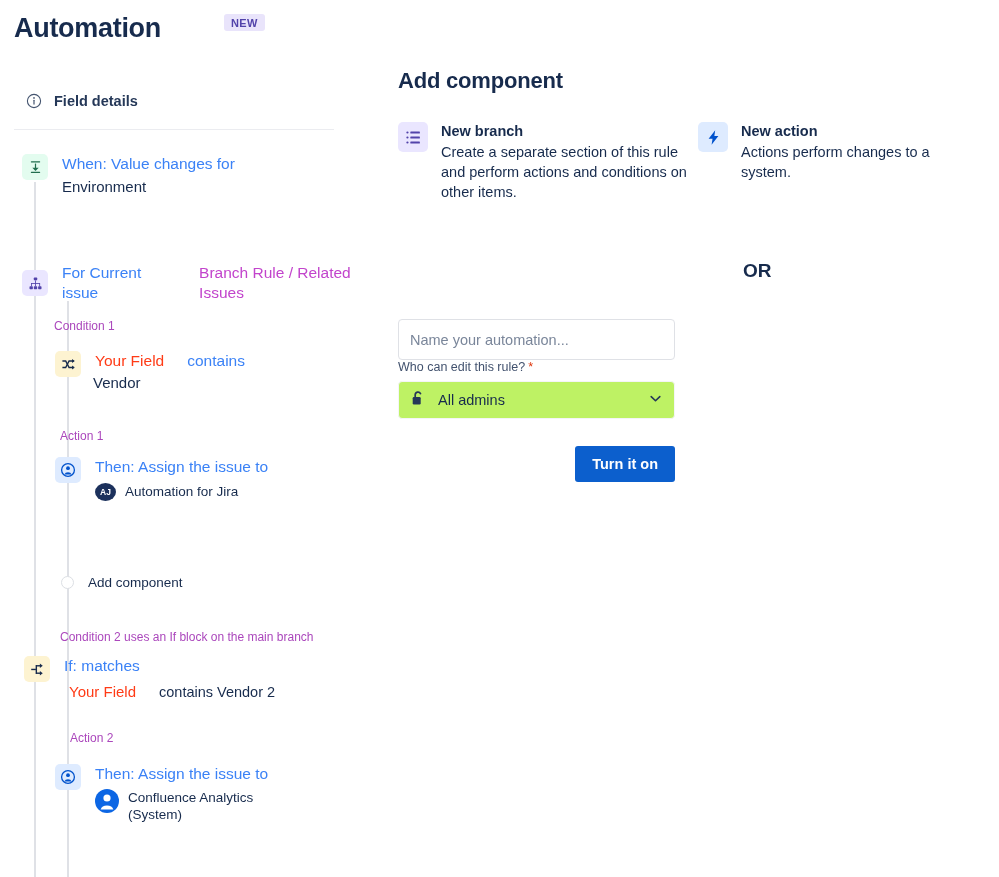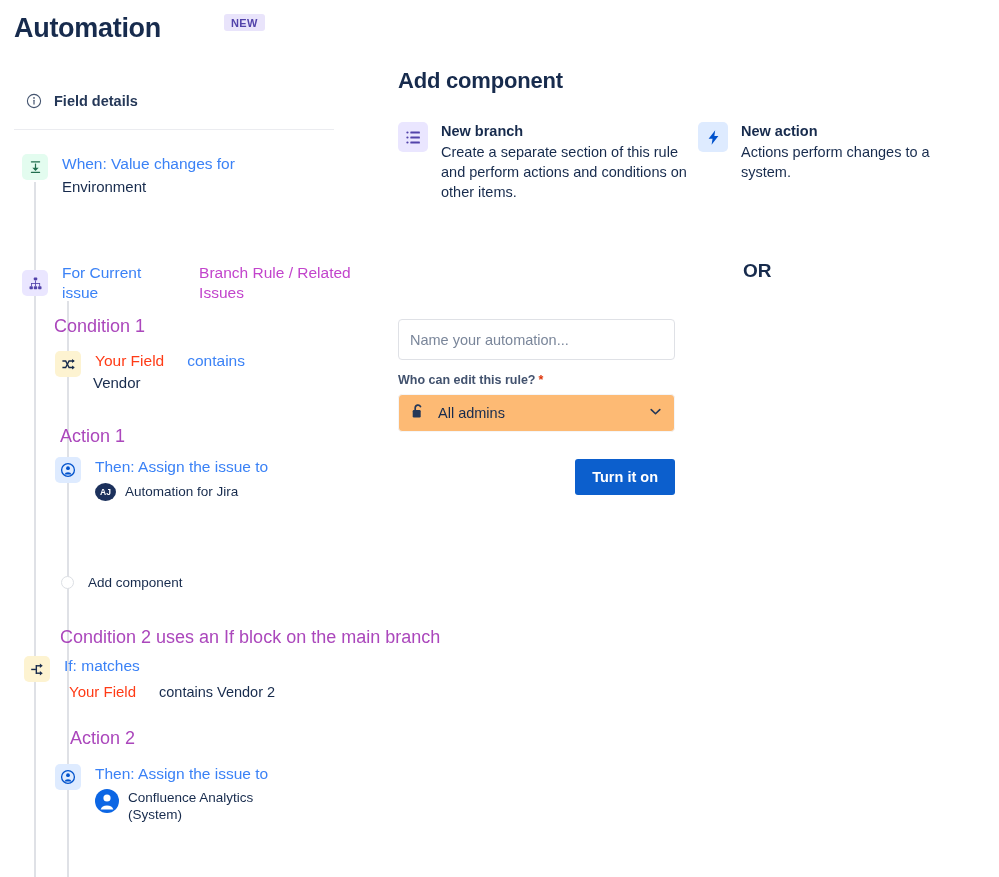--- a/index.html
+++ b/index.html
@@ -58,21 +58,21 @@
   .sq.green { background: #e3fcef; }
   .sq.purple { background: #eae6ff; }
   .sq.yellow { background: #fdf3d1; }
   .sq.blue { background: #deebff; }
 
   .node-text { margin-left: 14px; }
   .node-title { font-size: 15.5px; color: #3b82f6; line-height: 20px; }
   .node-sub { font-size: 15px; color: #172b4d; line-height: 19px; margin-top: 3px; }
 
   .tag-label {
-    position: absolute; color: #ab47bc; font-size: 18px; line-height: 18px;
+    position: absolute; color: #ab47bc; font-size: 12px; line-height: 18px;
     white-space: nowrap;
   }
   .branch-link {
     color: #c244cc; font-size: 15.5px; margin-left: 28px; line-height: 20px;
   }
   .field-red { color: #ff3b16; }
 
   .kv { display: flex; align-items: baseline; gap: 23px; }
 
   
@@ -123,26 +123,26 @@
 
   
   .form { position: absolute; left: 0; top: 251px; width: 277px; }
   .name-input {
     width: 277px; height: 41px; border: 1.5px solid #dfe1e6; border-radius: 4px;
     background: #fff; font-size: 14.5px; color: #172b4d; padding: 0 11px;
     font-family: "Liberation Sans", sans-serif; outline: none;
   }
   .name-input::placeholder { color: #7a869a; }
   .form-label {
-    margin-top: 13px; font-size: 12.5px; font-weight: 700; color: #42526e;
+    font-size: 12.5px; font-weight: 400; color: #42526e;
   }
   .req { color: #de350b; margin-left: 3px; }
   .select-box {
     margin-top: 7px; width: 277px; height: 38px;
-    background: #fdba74; border: 1.5px solid #f4f5f7; border-radius: 4px;
+    background: #bef264; border: 1.5px solid #f4f5f7; border-radius: 4px;
     display: flex; align-items: center; padding: 0 11px; gap: 12px;
     cursor: pointer;
   }
   .select-value { font-size: 14.5px; color: #172b4d; flex: 1; }
   .turn-on-wrap { margin-top: 27px; display: flex; justify-content: flex-end; width: 277px; }
   .turn-on {
     background: #0c5fcd; color: #fff; border: none; border-radius: 3px;
     font-size: 14.5px; font-weight: 700; padding: 10px 17px; cursor: pointer;
     font-family: "Liberation Sans", sans-serif;
   }

